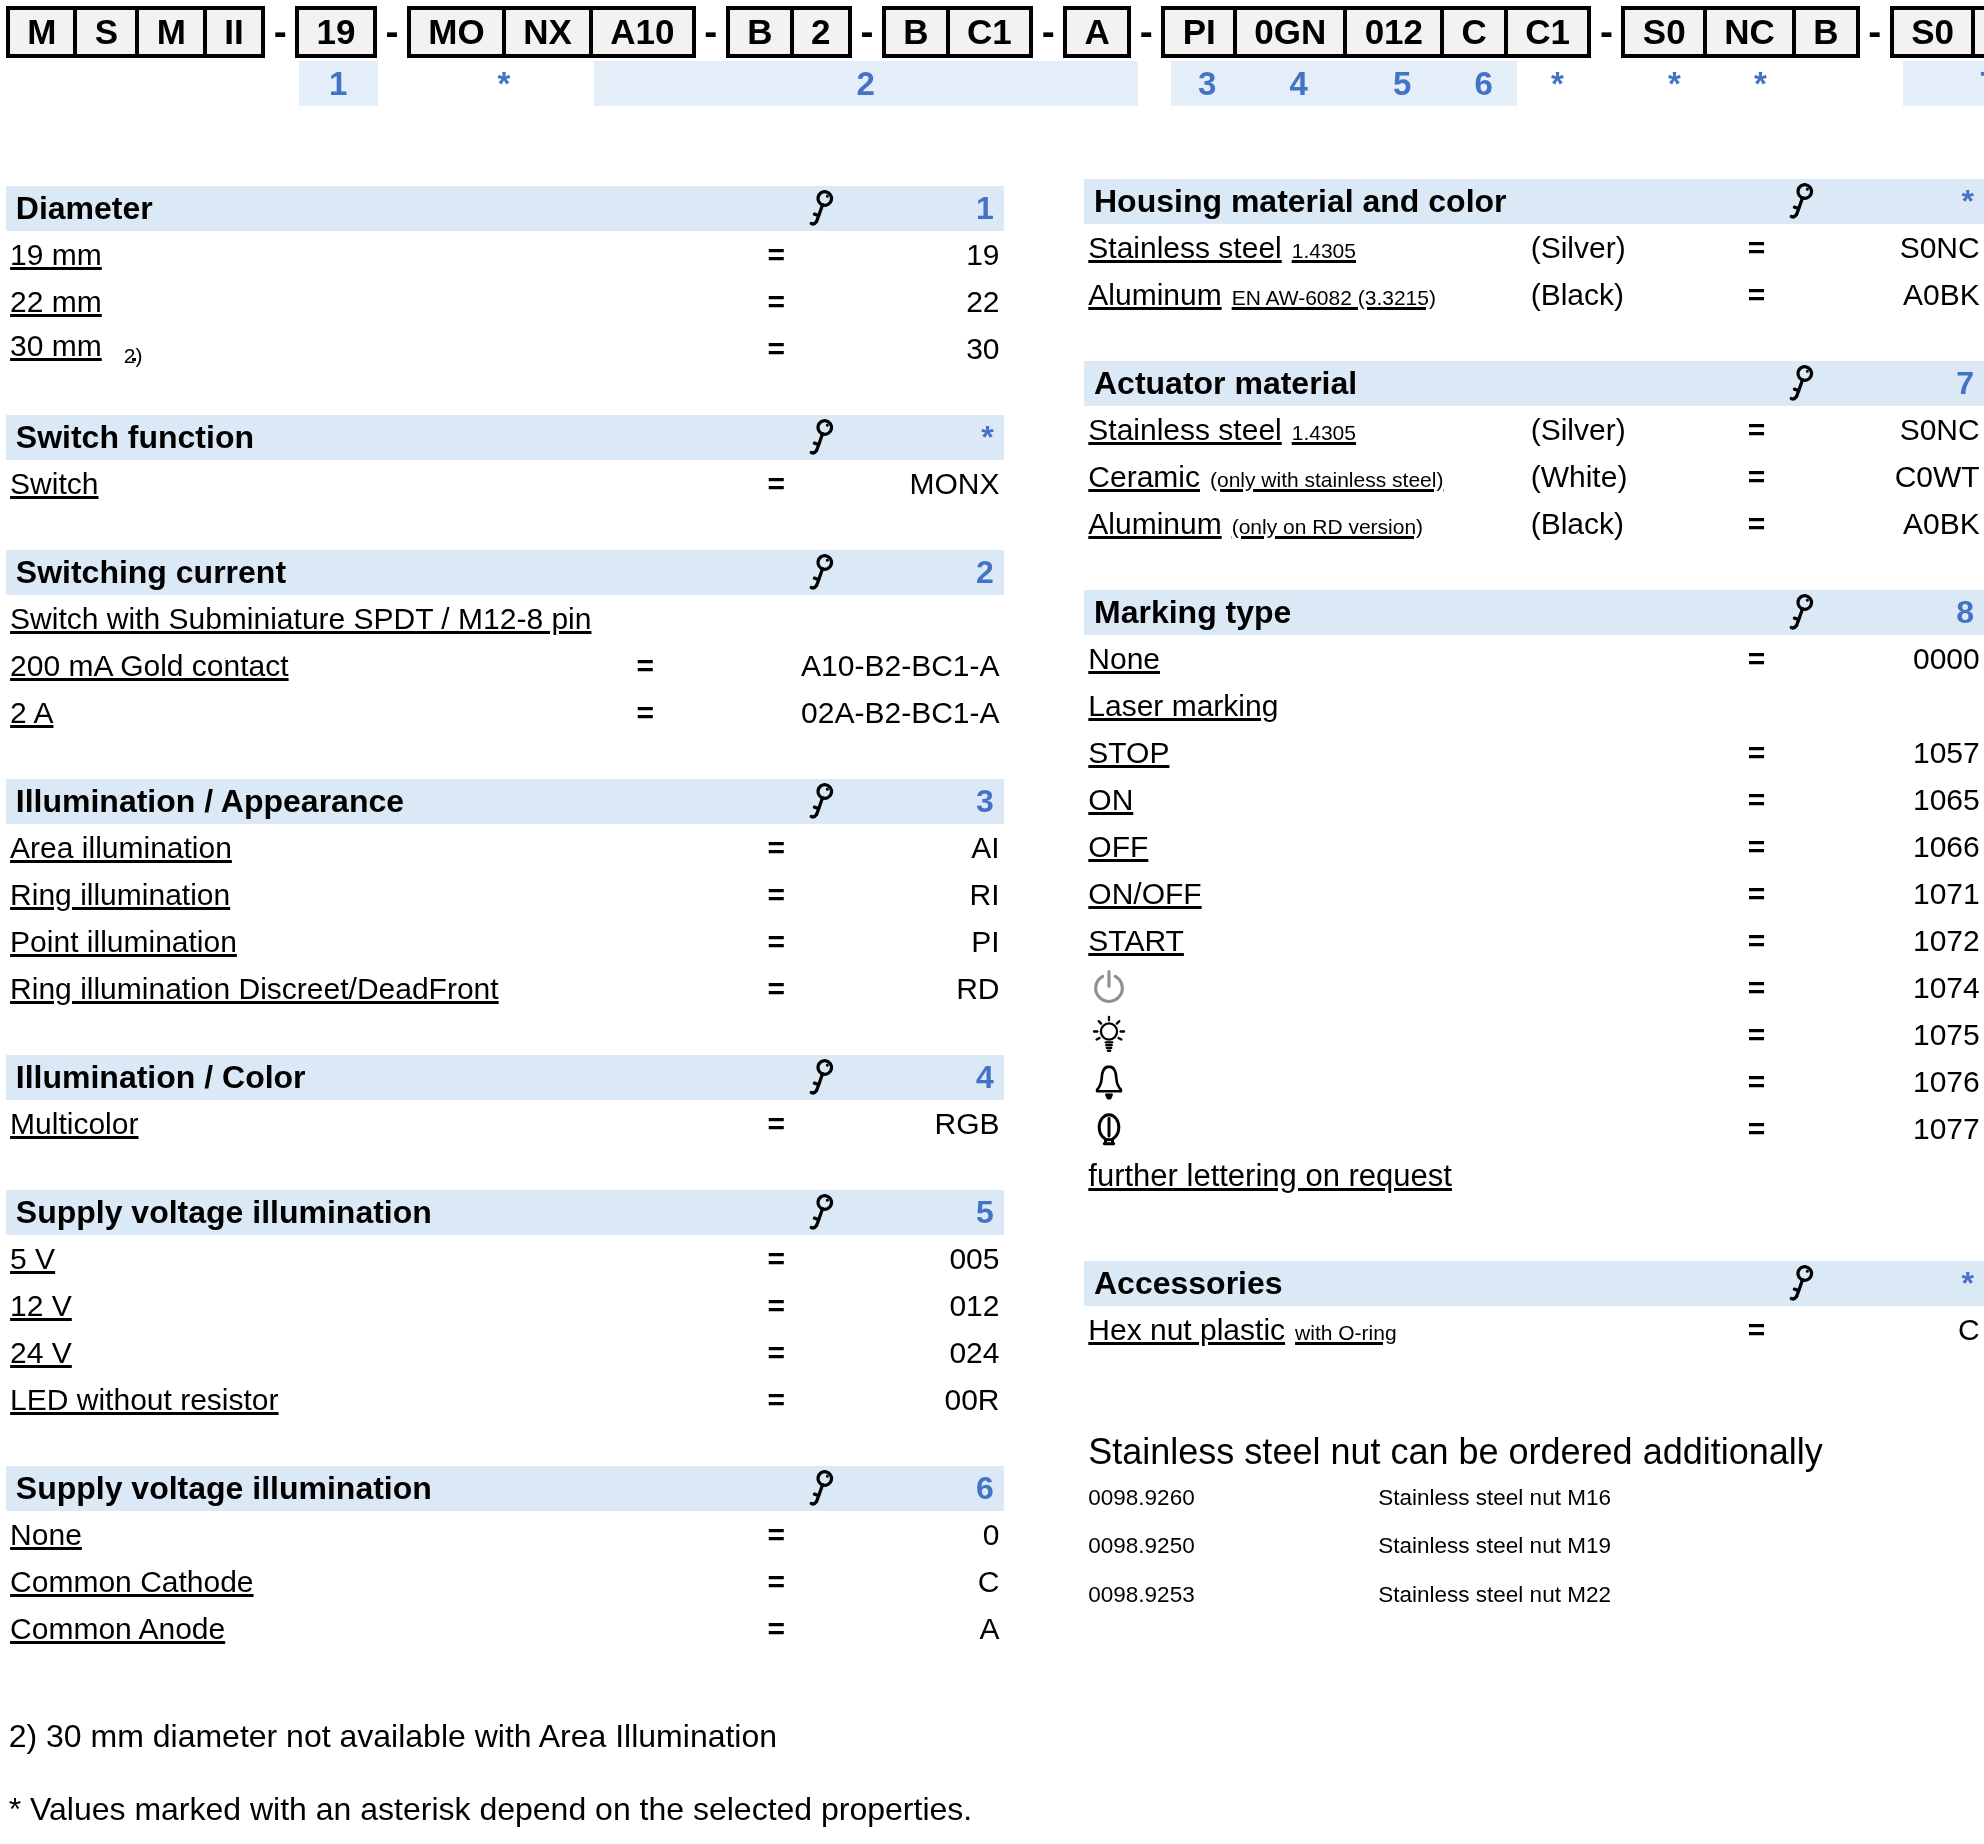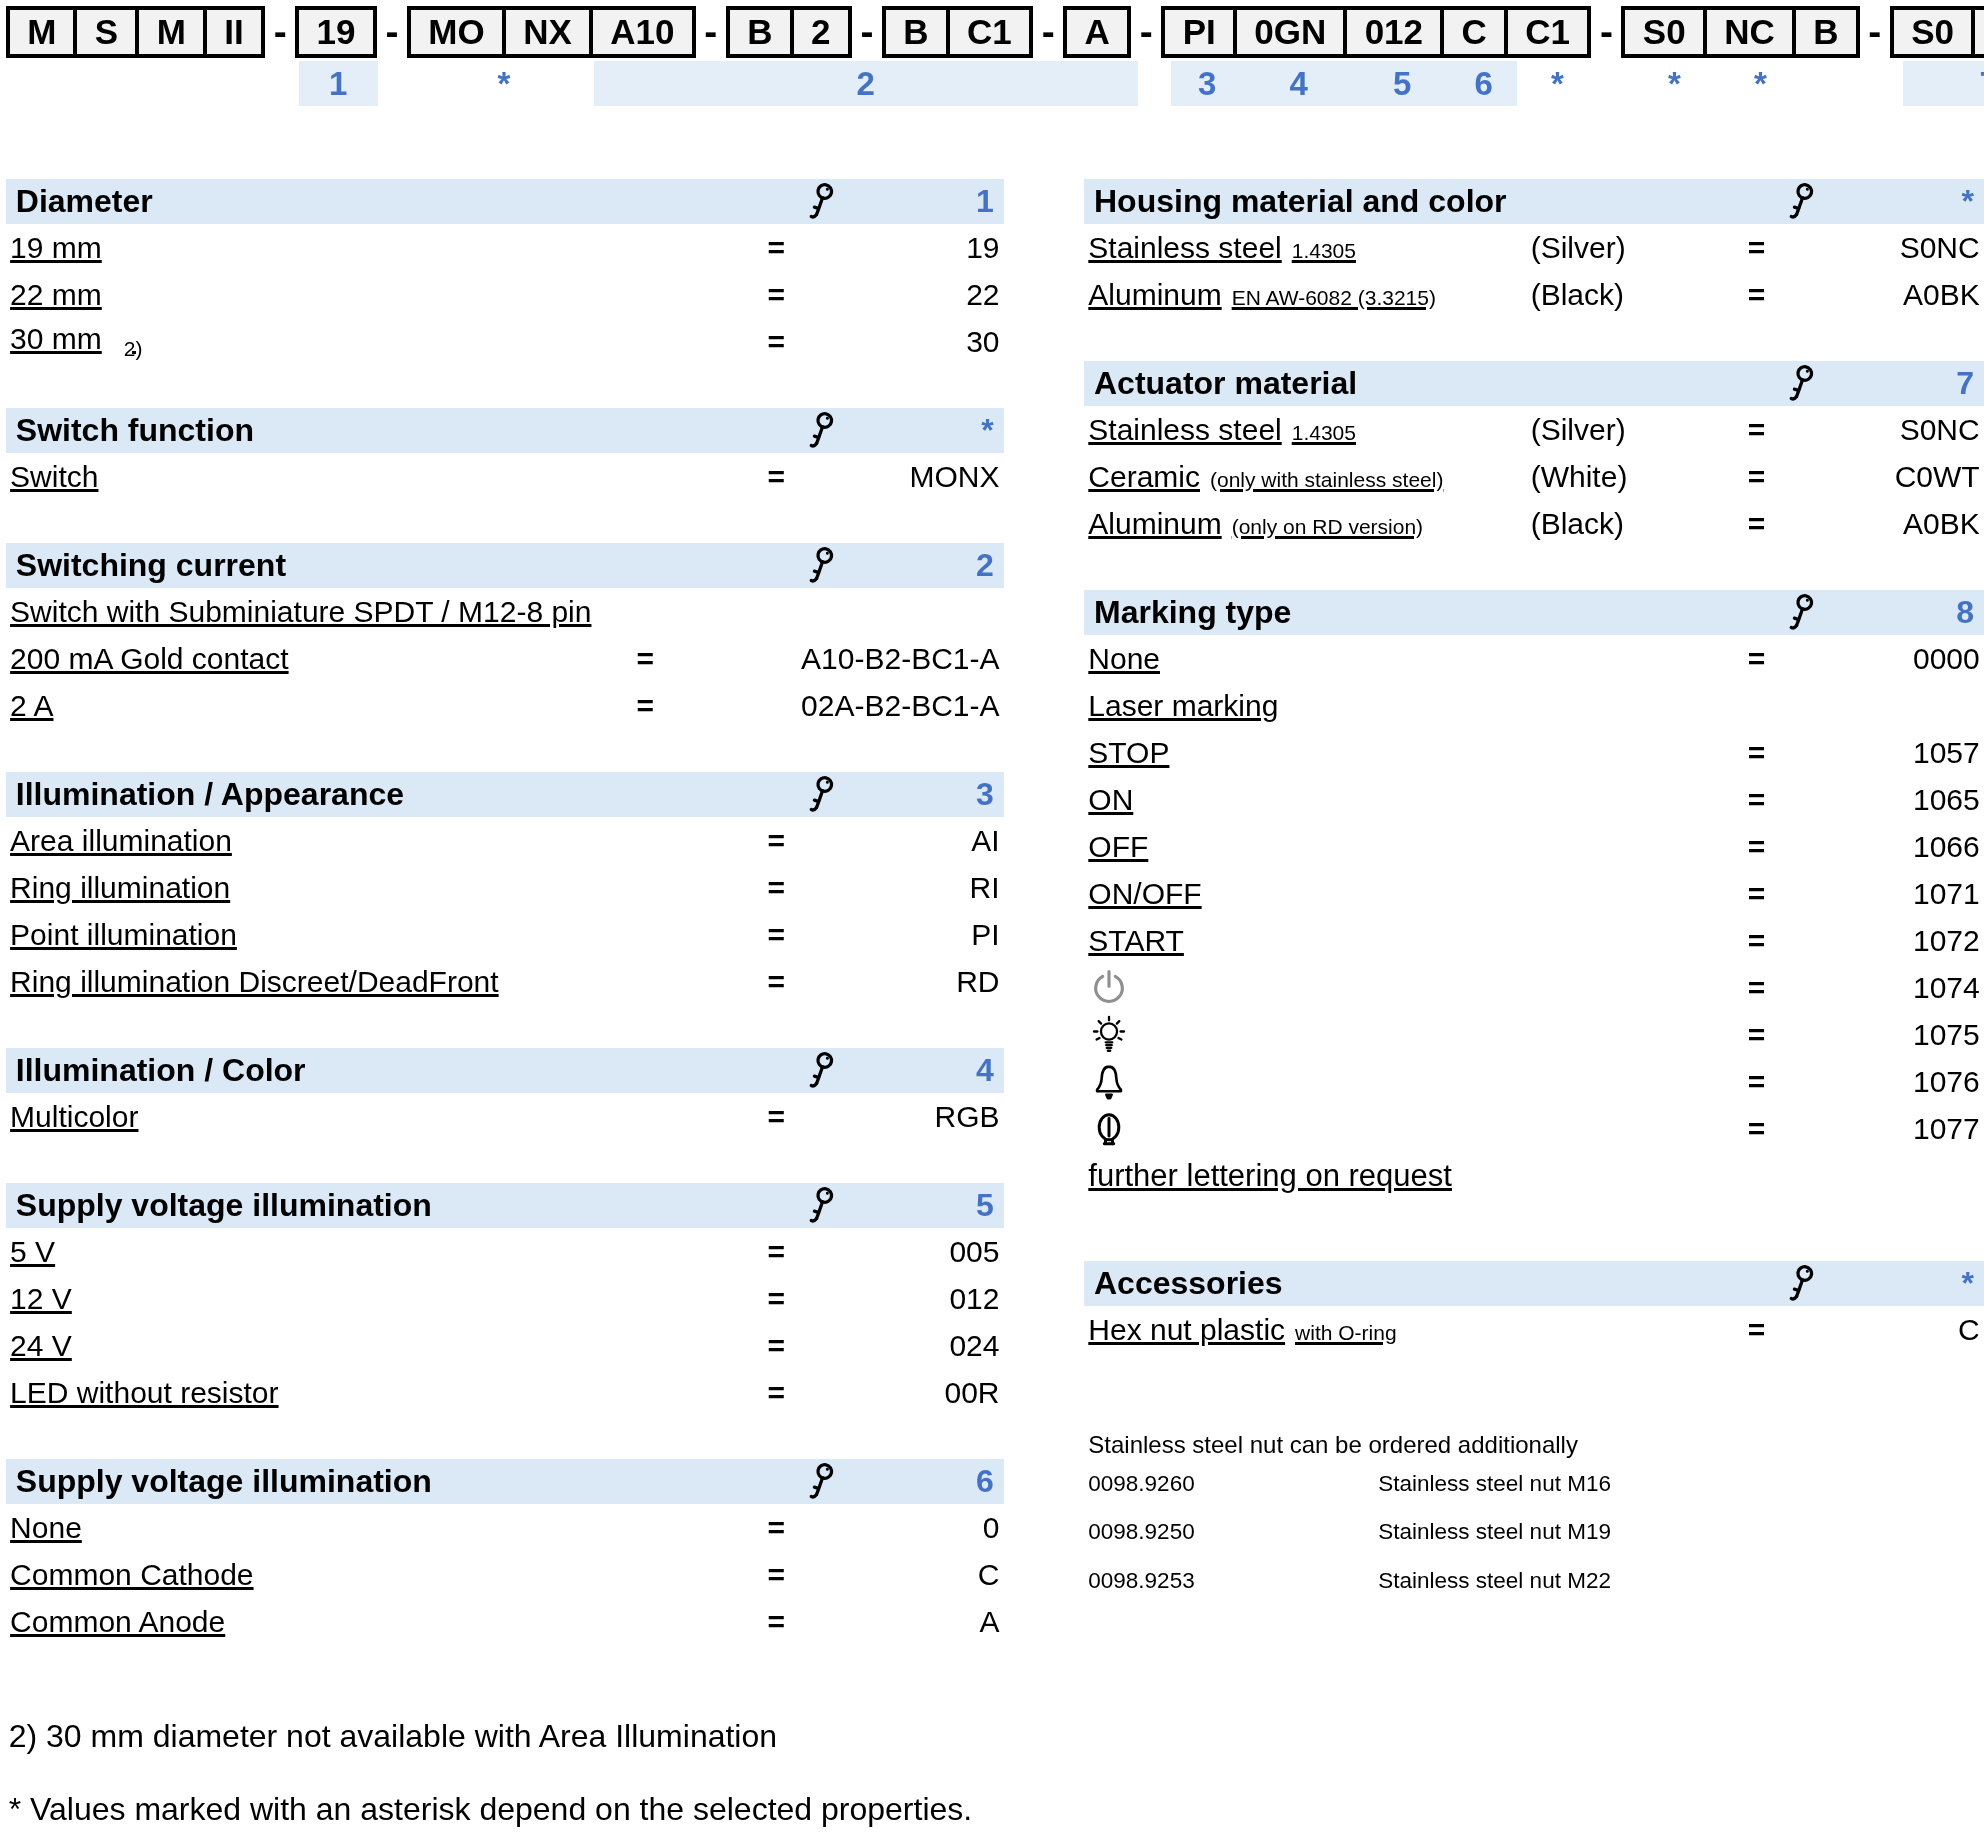--- a/index.html
+++ b/index.html
@@ -14,41 +14,41 @@
     font-weight:bold;font-size:35px;padding:0 17.4px;white-space:nowrap;}
   .unit.joined{margin-left:-4.3px;}
   .unit.dashUnit{width:30px;height:52px;display:flex;align-items:center;justify-content:center;
     font-weight:bold;font-size:39px;}
   #bandRow{position:absolute;left:5.8px;top:61px;height:45px;width:1956px;}
   .codeLabel{position:absolute;top:0;height:45px;display:flex;align-items:center;justify-content:center;
     font-weight:bold;font-size:33px;color:var(--accent,#4472c4);}
   .codeLabel.band{background:var(--bandbg,#e4eef9);}
 
   
-  #colLeft{position:absolute;left:5.8px;top:179px;width:998px;}
+  #colLeft{position:absolute;left:5.8px;top:186px;width:998px;}
   #colRight{position:absolute;left:1084px;top:179px;width:900px;}
   .section{margin-top:43px;--valw:181px;}
   .section:first-child{margin-top:0;}
   .section.accessories{margin-top:62px;}
   .shead{height:45px;background:var(--headbg,#dbe8f5);display:flex;align-items:center;padding:0 10px;}
   .stitle{font-size:32px;font-weight:bold;flex:1;white-space:nowrap;}
   svg.key{width:38px;height:41px;flex:none;}
   .sspace{width:122px;flex:none;}
   .snum{font-size:32px;font-weight:bold;color:var(--accent,#4472c4);min-width:30px;text-align:right;}
 
   .row{display:flex;align-items:center;min-height:47px;padding:0 4.3px;}
   .rlabel{flex:1;font-size:30px;white-space:nowrap;text-decoration:underline;}
   .rlabel svg{height:42px;width:42px;display:block;}
   .rsmall{font-size:21px;margin-left:10px;}
   .supnote{font-size:21px;vertical-align:sub;margin-left:22px;}
   .rmid{width:217px;font-size:30px;flex:none;}
   .req{width:51px;font-size:30px;font-weight:bold;flex:none;}
   .rval{width:var(--valw);font-size:30px;text-align:right;flex:none;white-space:nowrap;}
   .row.small .rlabel{font-size:31px;}
-  .subnote{font-size:24px;margin-top:78px;padding:0 4.3px;}
+  .subnote{font-size:36px;margin-top:78px;padding:0 4.3px;}
   .part{display:flex;align-items:center;min-height:47px;padding:0 4.3px;font-size:22.5px;margin-top:1.4px;}
   .part:first-of-type{margin-top:19px;}
   .pnum{width:290px;flex:none;}
   .pdesc{flex:1;}
 
   .note{position:absolute;left:8.7px;font-size:32px;white-space:nowrap;}
   #note1{top:1718px;}
   #note2{top:1791px;}
 </style>
 </head>

